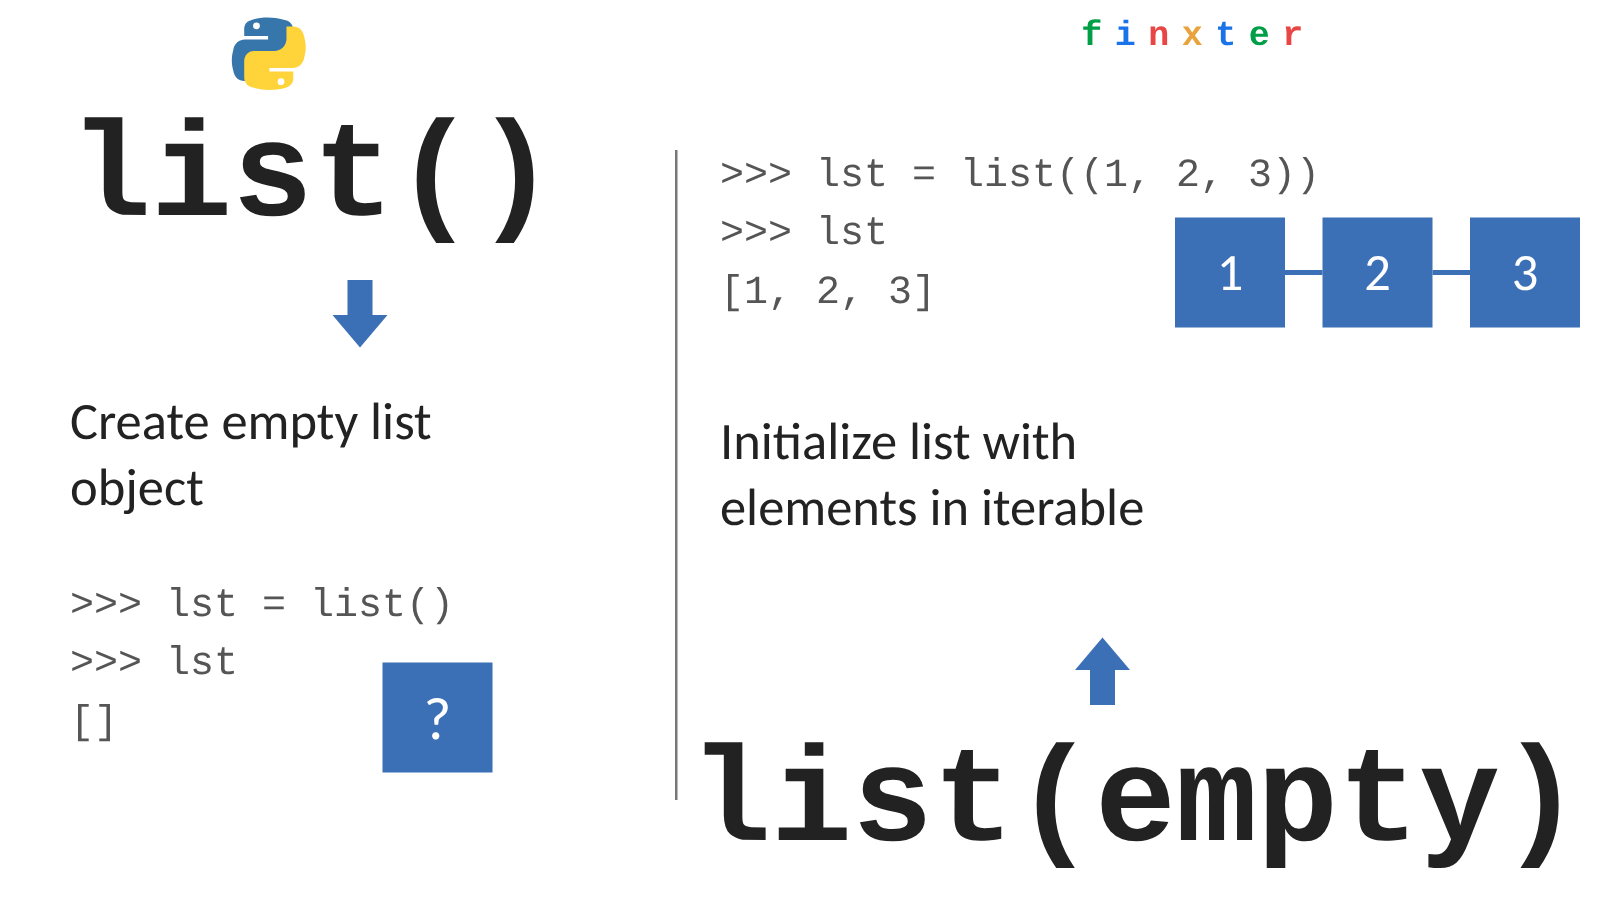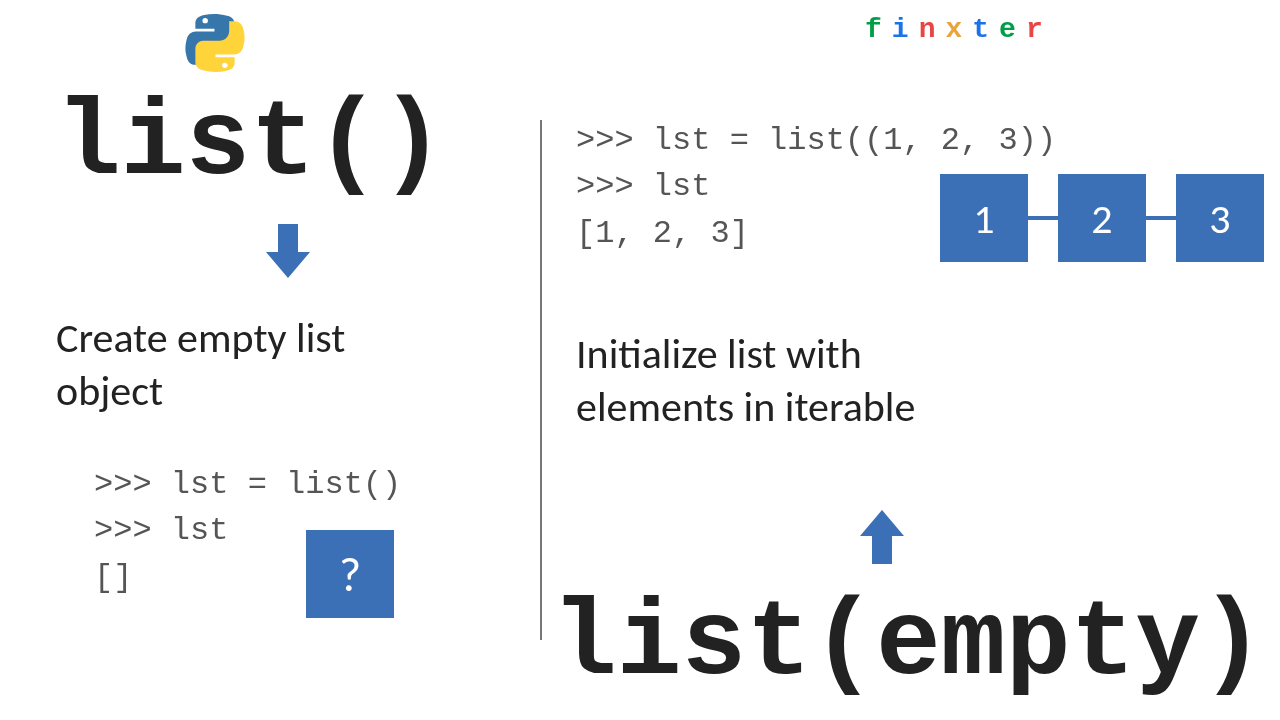--- a/index.html
+++ b/index.html
@@ -85,21 +85,21 @@
   }
   .left .desc { position:absolute; left:56px; top:312px; width:430px; }
   .right .desc { position:absolute; left:36px; top:316px; width:500px;margin-top:12px; }
   .snippet {
     font-family:"Courier New", Courier, monospace;
     font-size:32px;
     color:#555;
     line-height:1.45;
     white-space:pre;
   }
-  .left .snippet { position:absolute; left:56px; top:462px;margin-left:38px; }
+  .left .snippet { position:absolute; left:56px; top:462px; }
   .right .snippet { position:absolute; left:36px; top:118px; }
   .qbox {
     position:absolute; left:306px; top:530px;
     width:88px; height:88px;
     background:#3b6fb6;
     color:#fff;
     display:flex; align-items:center; justify-content:center;
     font-size:48px; font-family:Calibri, Arial, sans-serif;
   }
   .node-row {

